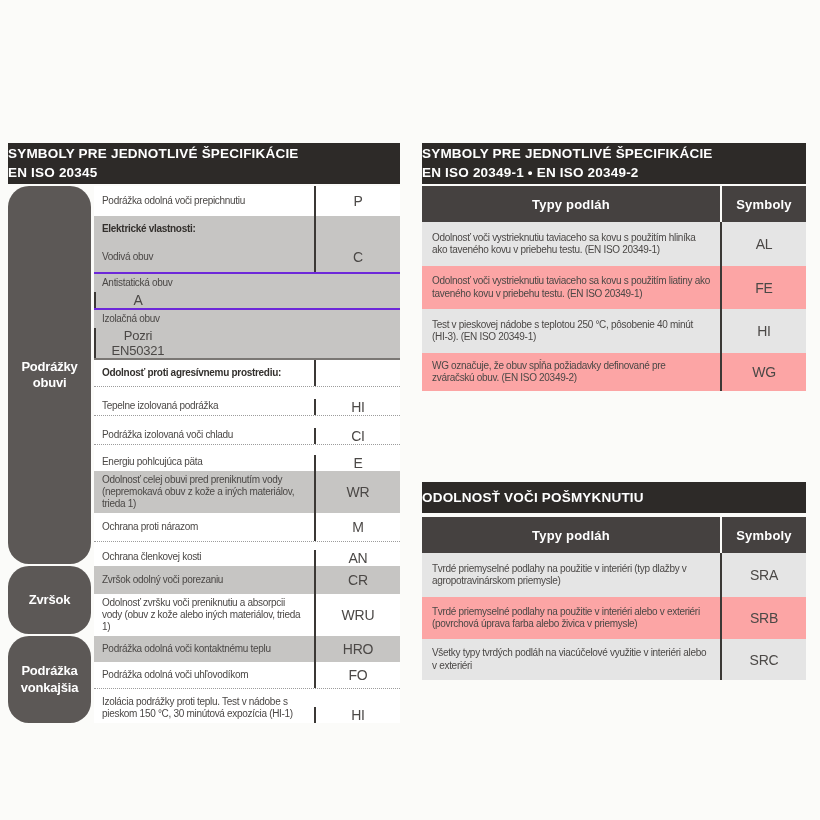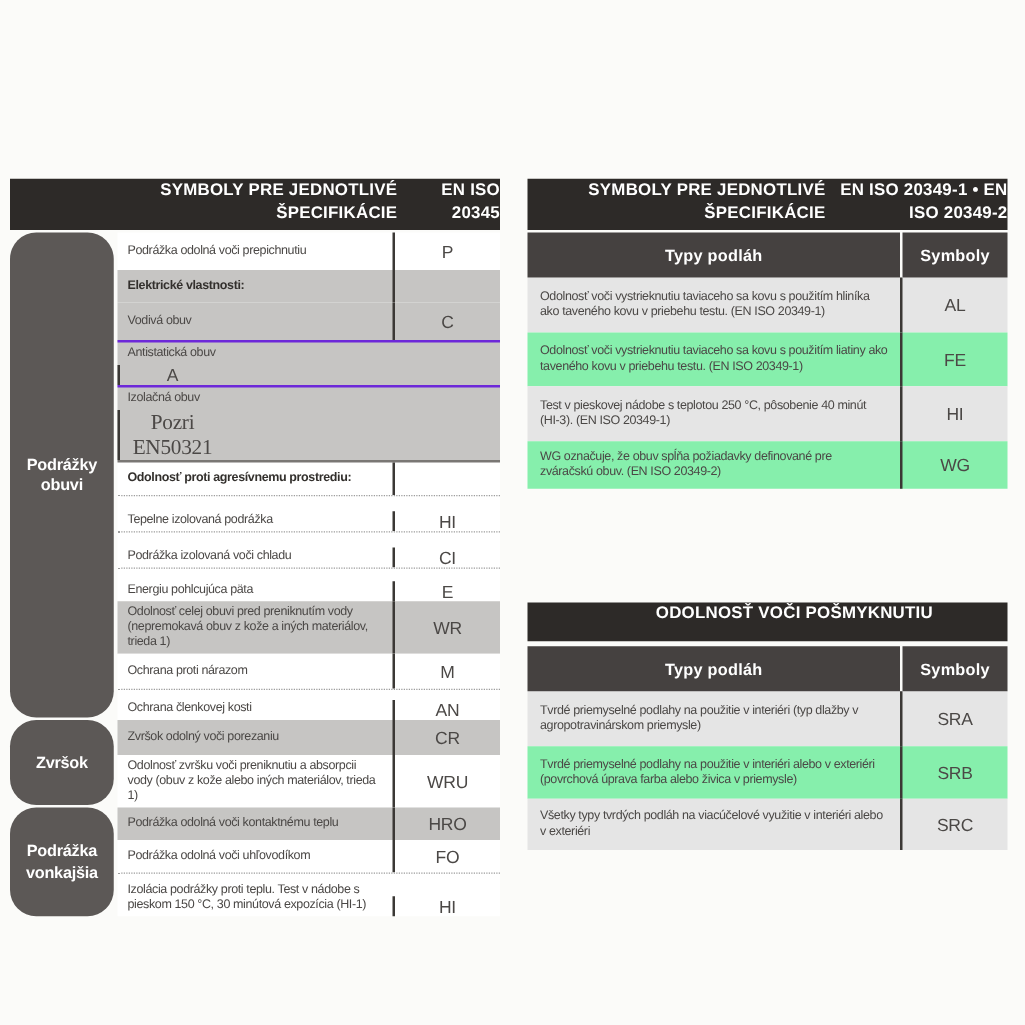--- a/index.html
+++ b/index.html
@@ -8,24 +8,23 @@
     background:#fbfbf9; overflow:hidden;
     font-family:"Liberation Sans", sans-serif;
     letter-spacing:-0.2px;
   }
   .tbl { position:absolute; }
   #tbl-left { left:8px;  top:143px; width:392px; }
   #tbl-rt   { left:422px; top:143px; width:384px; }
   #tbl-rb   { left:422px; top:482px; width:384px; }
 
   .hdr {
-    background:#2d2a28; color:#fff; font-weight:bold; text-align:right;
-    display:flex; flex-direction:row; justify-content:center;
+    background:#2d2a28; color:#fff; font-weight:bold; text-align:left;
+    display:flex; flex-direction:column; justify-content:center;
     letter-spacing:0.2px;
-    padding-left:43px;
   }
   #tbl-left .hdr, #tbl-rt .hdr { height:41px; font-size:13.5px; line-height:1.35; }
   #tbl-rb .hdr { height:31px; font-size:13.5px; }
 
   .subhdr { display:flex; margin-top:2px; }
   #tbl-rb .subhdr { margin-top:4px; }
   .subhdr .shc {
     background:#454140; color:#fff; font-weight:bold; font-size:13px;
     height:36px; display:flex; align-items:center; justify-content:center;
     letter-spacing:0.2px;
@@ -47,21 +46,21 @@
 
   .row { display:flex; }
   .row .desc {
     flex:1; padding:3px 8px; font-size:10px; line-height:1.2; color:#4b4846;
     display:flex; align-items:center; letter-spacing:-0.3px;
   }
   .row .sym {
     width:84px; border-left:2px solid #3b3835; font-size:14px; color:#4b4846;
     display:flex; align-items:center; justify-content:center; text-align:center;
   }
-  .row .sym.small { font-size:17px;font-family:Liberation Serif, serif; }
+  .row .sym.small { font-size:13px; }
   .row.bold .desc { font-weight:bold; color:#33302d; }
   .row.gray { background:#c6c5c3; }
   .row.white { background:#ffffff; }
   .dot-top   { border-top:1px dotted #9c9c9c;align-items:flex-end; }
   .white-top { border-top:2px solid #6d28d9;flex-direction:column; }
   .solid-top { border-top:2px solid #7a7774; }
 
   .h24{min-height:24px}.h26{min-height:26px}.h28{min-height:28px}
   .h30{min-height:30px}.h34{min-height:34px}.h38{min-height:38px}
   .h41{min-height:41px}.h42{min-height:42px}.h43{min-height:43px}.h44{min-height:44px}
@@ -69,21 +68,21 @@
   
   .rrow { display:flex; }
   .rrow .desc {
     flex:1; padding:4px 10px; font-size:10px; line-height:1.25; color:#4b4846;
     display:flex; align-items:center; letter-spacing:-0.3px;
   }
   .rrow .sym {
     width:84px; border-left:2px solid #3b3835; font-size:14px; color:#4b4846;
     display:flex; align-items:center; justify-content:center;
   }
-  .rrow.gray { background:#86efac; }
+  .rrow.gray { background:#fca5a5; }
   .rrow.white { background:#e5e5e5; }
 </style>
 </head>
 <body>
 
 <div class="page">
 
   <div class="tbl" id="tbl-left">
     <div class="hdr">
       <div>SYMBOLY PRE JEDNOTLIVÉ ŠPECIFIKÁCIE</div>

